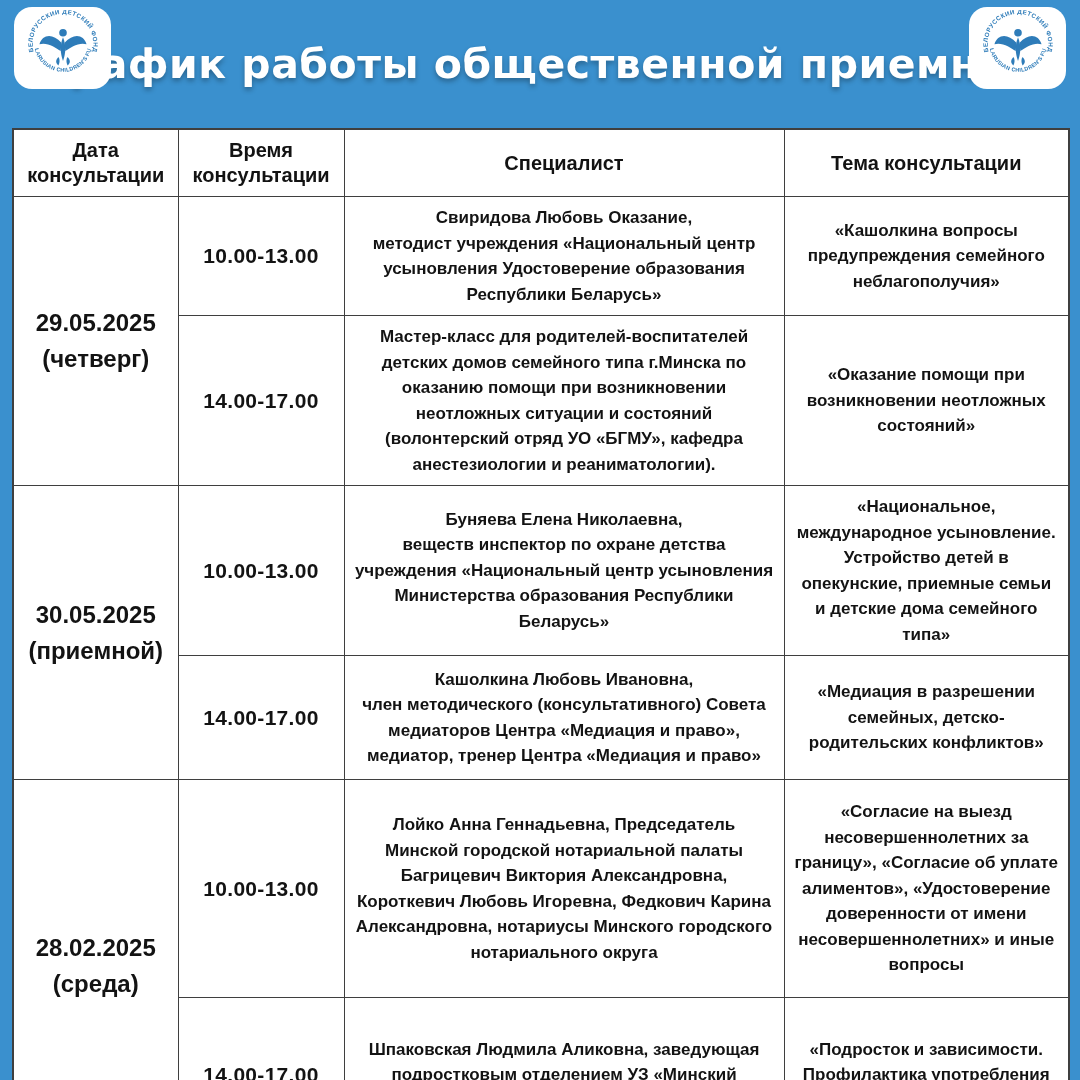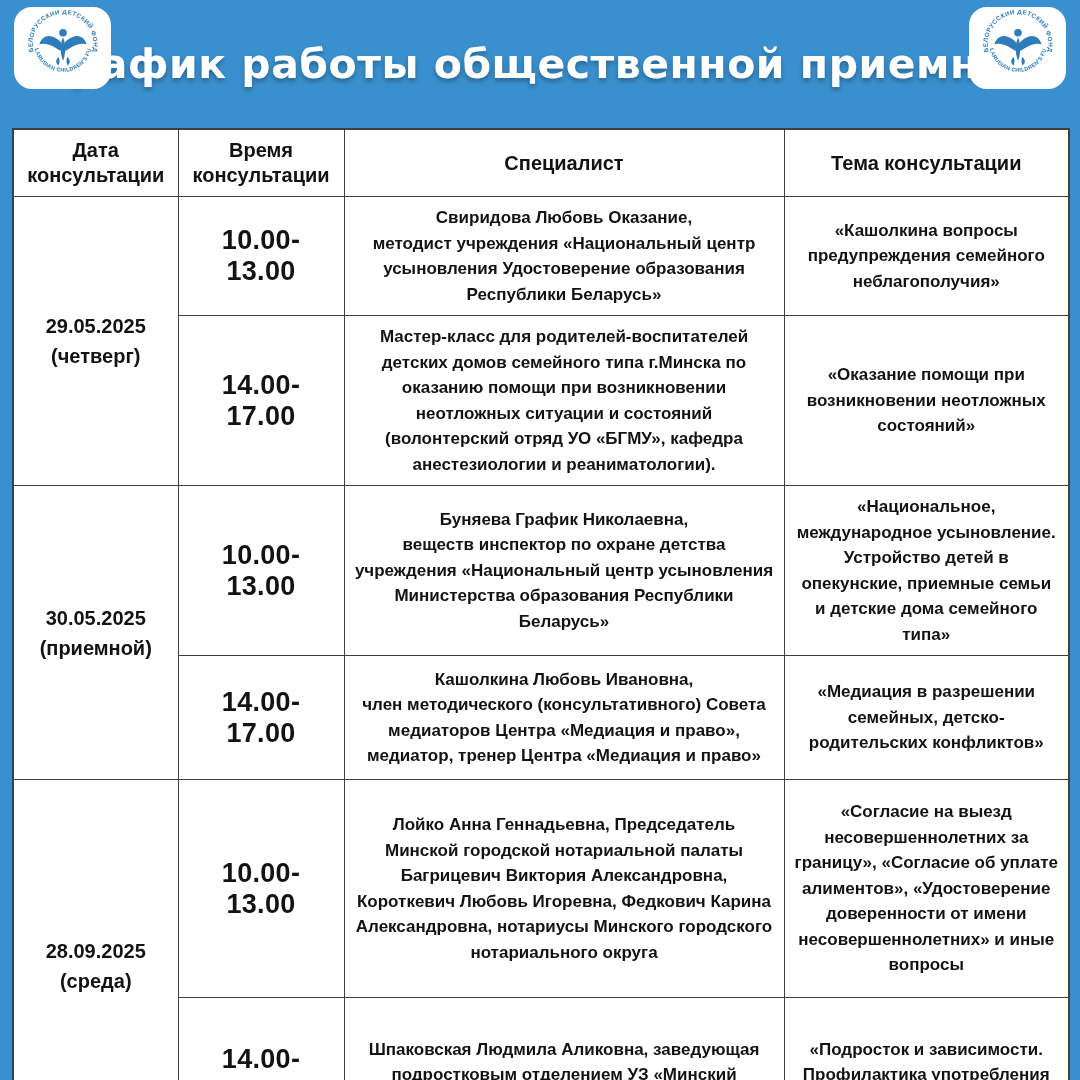--- a/index.html
+++ b/index.html
@@ -36,22 +36,22 @@
     text-align:center;vertical-align:middle;
     color:#131313;font-weight:bold;
     padding:8px 10px;box-sizing:border-box;
     overflow:hidden;
   }
   .sched th{font-size:20px;line-height:1.25;}
   .col-date{width:165px;}
   .col-time{width:166px;}
   .col-spec{width:440px;}
   .col-topic{width:285px;}
-  .date-cell{font-size:20px;line-height:1.5;}
-  .time-cell{font-size:27px;letter-spacing:.3px;}
+  .date-cell{font-size:24px;line-height:1.5;}
+  .time-cell{font-size:21px;letter-spacing:.3px;}
   .spec-cell,.topic-cell{font-size:17px;line-height:1.5;padding:8px 12px;}
   .line{display:block;}
 </style>
 </head>
 <body>
 
 <div class="header">
 
   <div class="logo-box left">
     <svg width="76" height="76" viewBox="0 0 100 100">
@@ -141,37 +141,37 @@
       <td class="topic-cell">«Оказание помощи при возникновении неотложных состояний»</td>
     </tr>
 
     <tr style="height:138px;">
       <td class="date-cell" rowspan="2">
         <span class="line">30.05.2025</span>
         <span class="line">(приемной)</span>
       </td>
       <td class="time-cell">10.00-13.00</td>
       <td class="spec-cell">
-        <span class="line">Буняева График Николаевна,</span>
+        <span class="line">Буняева Елена Николаевна,</span>
         <span class="line">веществ инспектор по охране детства учреждения «Национальный центр усыновления Министерства образования Республики Беларусь»</span>
       </td>
       <td class="topic-cell">«Национальное, международное усыновление. Устройство детей в опекунские, приемные семьи и детские дома семейного типа»</td>
     </tr>
     <tr style="height:124px;">
       <td class="time-cell">14.00-17.00</td>
       <td class="spec-cell">
         <span class="line">Кашолкина Любовь Ивановна,</span>
         <span class="line">член методического (консультативного) Совета медиаторов Центра «Медиация и право», медиатор, тренер Центра «Медиация и право»</span>
       </td>
       <td class="topic-cell">«Медиация в разрешении семейных, детско-родительских конфликтов»</td>
     </tr>
 
     <tr style="height:218px;">
       <td class="date-cell" rowspan="2">
-        <span class="line">28.09.2025</span>
+        <span class="line">28.02.2025</span>
         <span class="line">(среда)</span>
       </td>
       <td class="time-cell">10.00-13.00</td>
       <td class="spec-cell">
         <span class="line">Лойко Анна Геннадьевна, Председатель Минской городской нотариальной палаты Багрицевич Виктория Александровна, Короткевич Любовь Игоревна, Федкович Карина Александровна, нотариусы Минского городского нотариального округа</span>
       </td>
       <td class="topic-cell">«Согласие на выезд несовершеннолетних за границу», «Согласие об уплате алиментов», «Удостоверение доверенности от имени несовершеннолетних» и иные вопросы</td>
     </tr>
     <tr style="height:155px;">
       <td class="time-cell">14.00-17.00</td>

